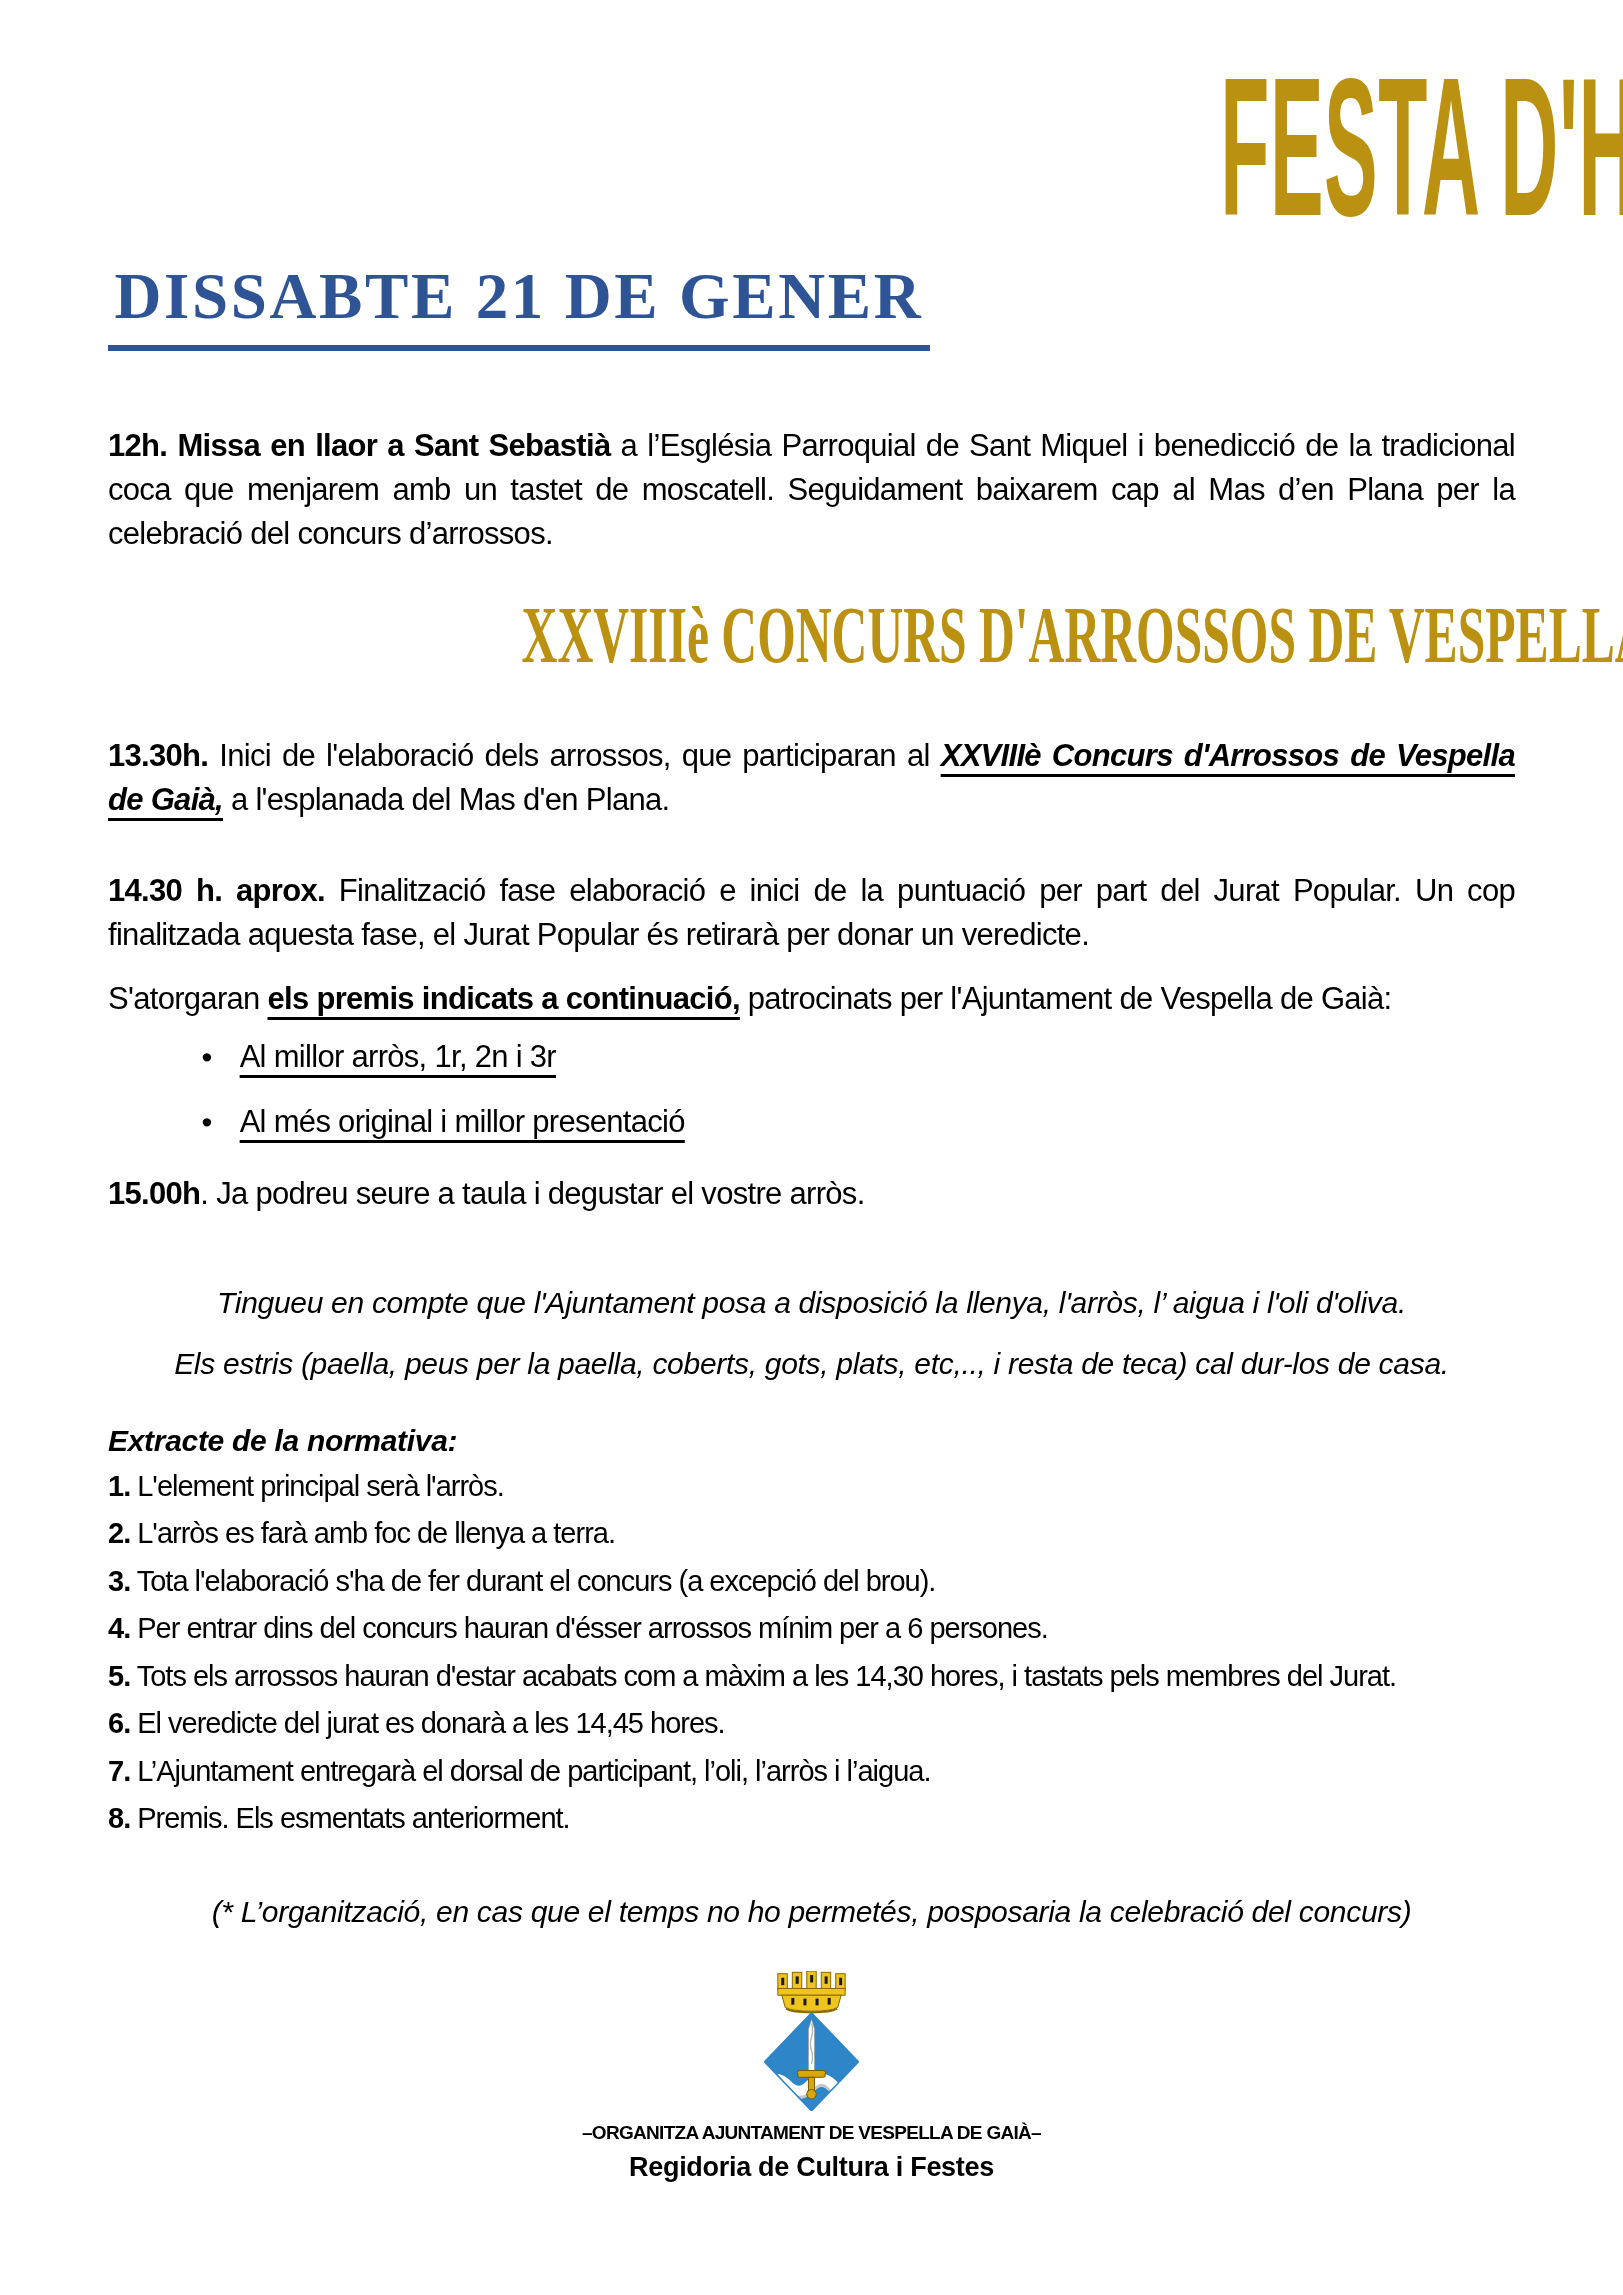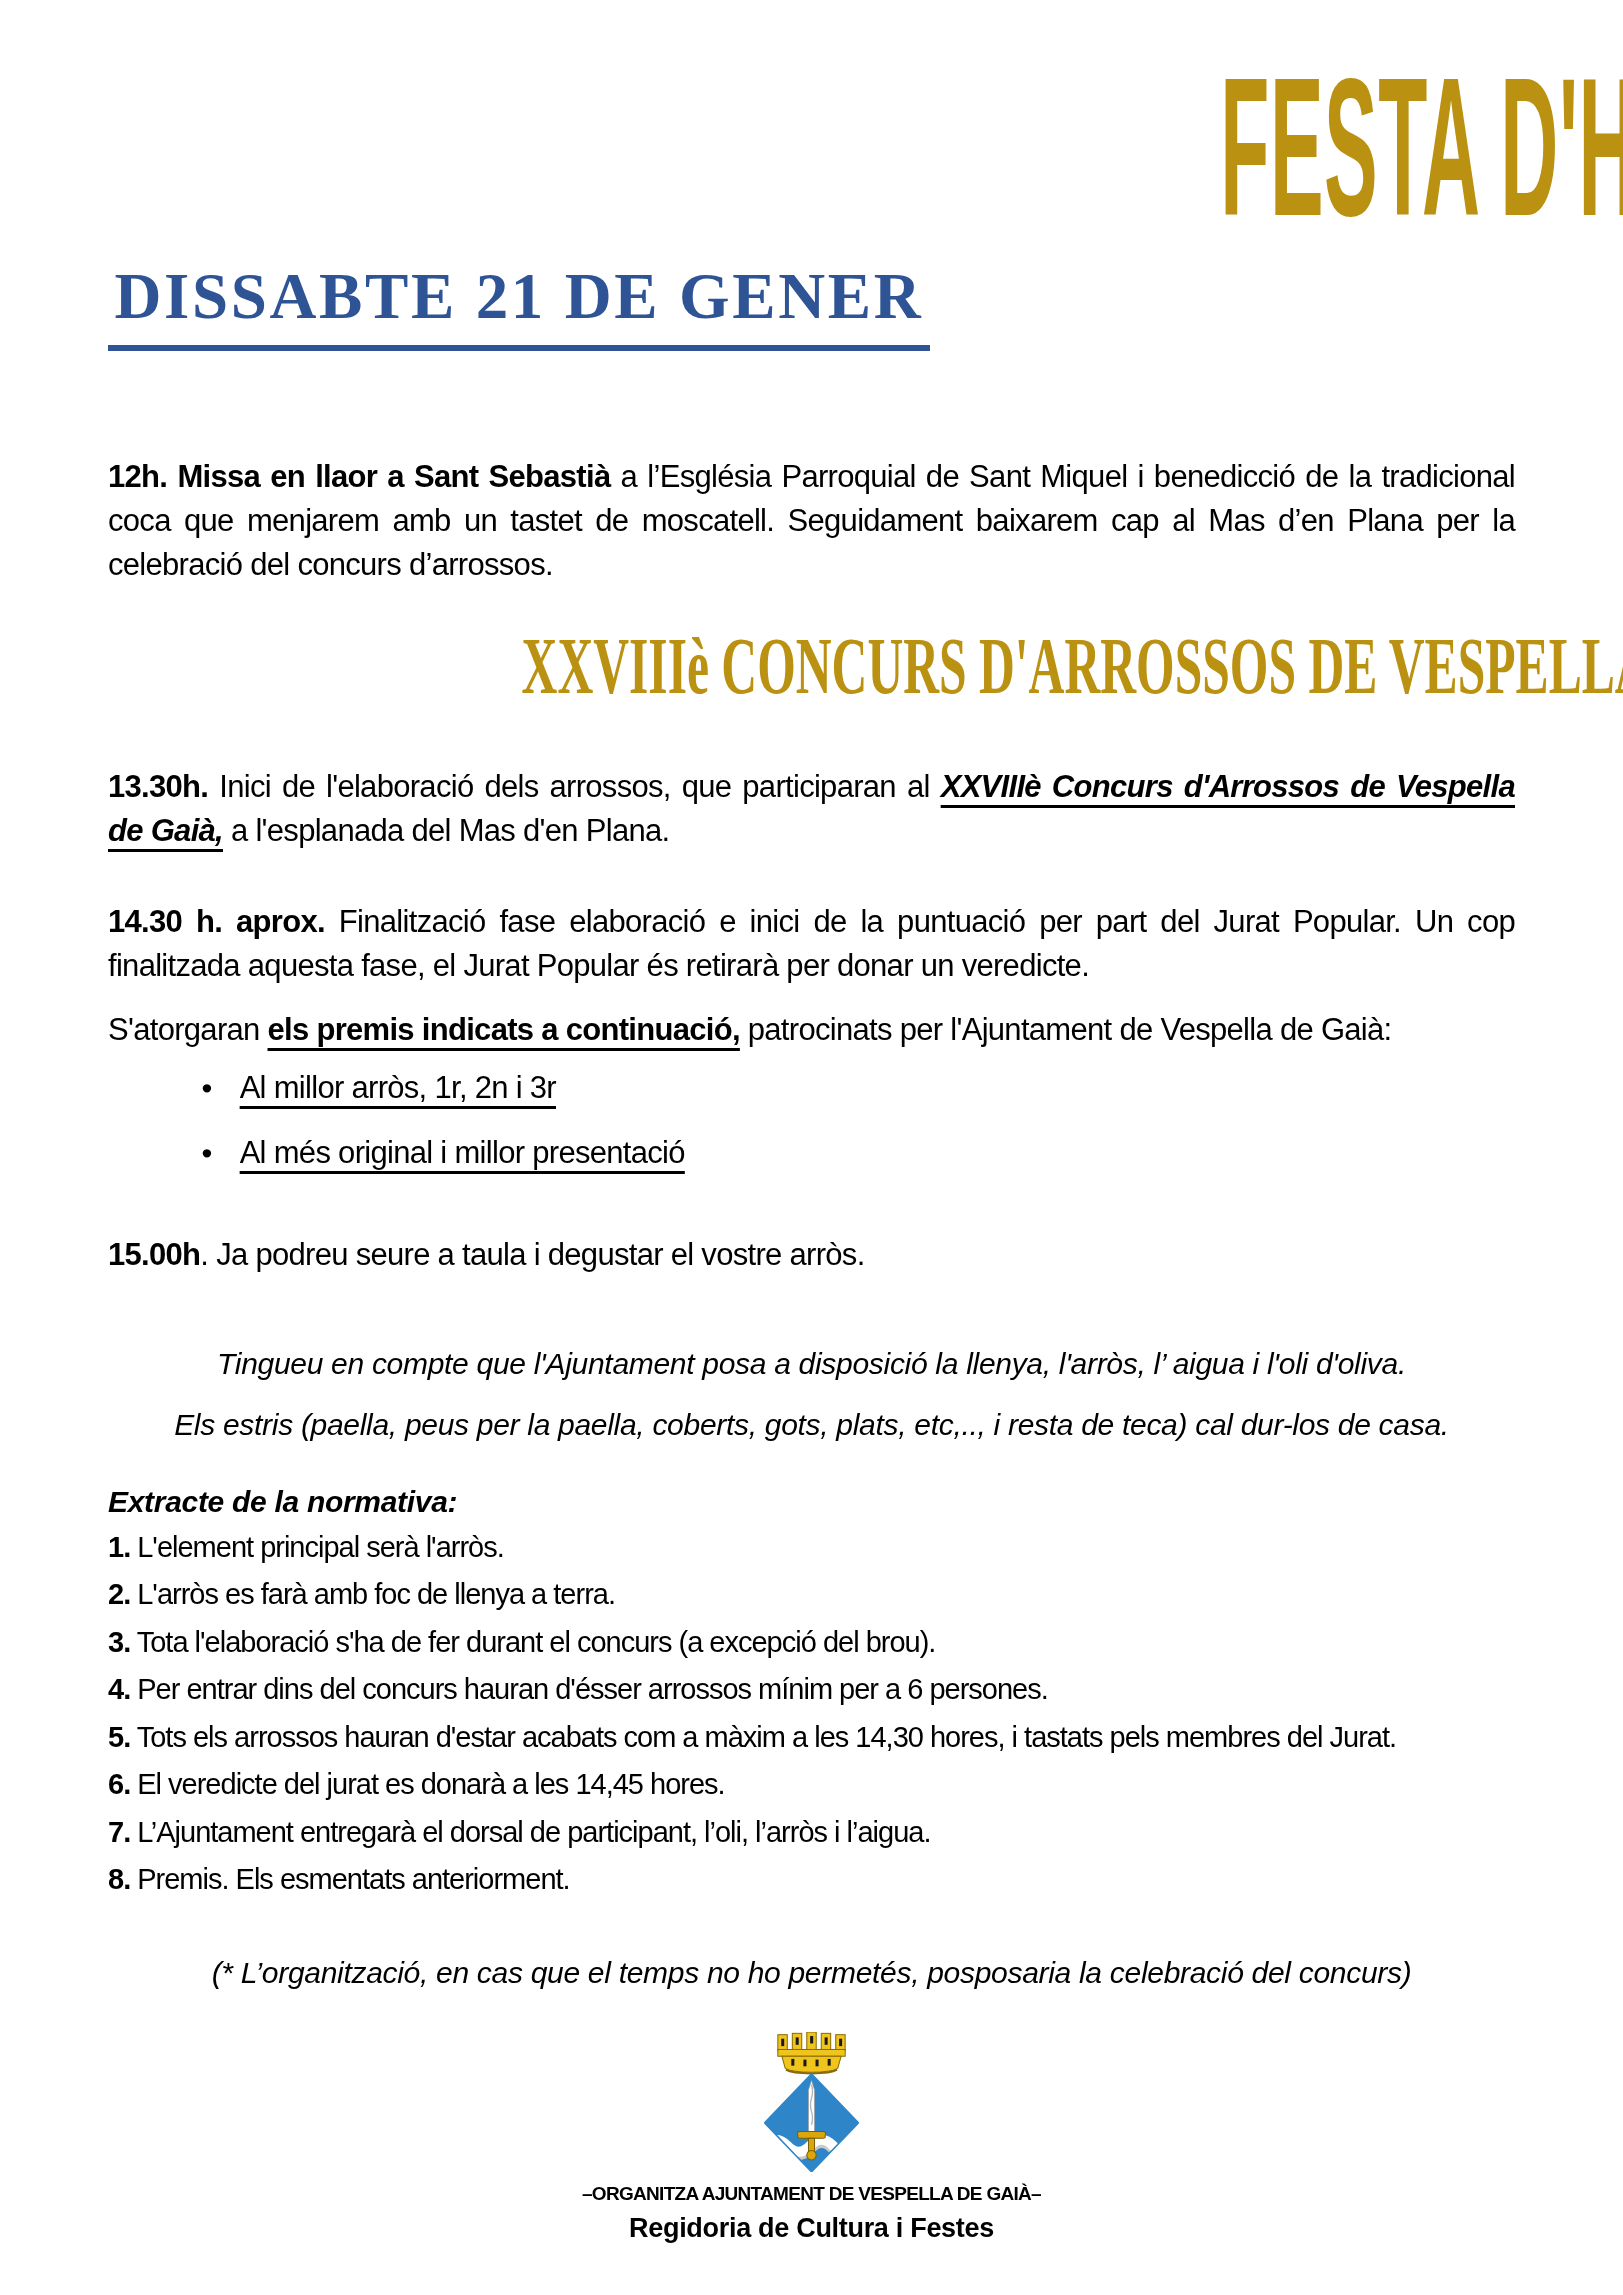--- a/index.html
+++ b/index.html
@@ -14,25 +14,25 @@
                color:#BB9112;font-family:"Liberation Serif","DejaVu Serif",serif;font-size:80px;white-space:nowrap;}
   .title2-gold .sq2{display:inline-block;transform:scaleX(0.62);transform-origin:50% 50%;white-space:nowrap;}
 
   
   .subtitle{margin-top:16px;text-align:left;font-family:Liberation Serif, serif;}
   .subtitle-text{display:inline-block;color:#2F5496;font-weight:bold;font-size:65px;letter-spacing:2.6px;
                  padding:0 6.5px 10.5px;border-bottom:6.5px solid #2F5496;white-space:nowrap;}
 
   
   .body-p{font-size:31px;line-height:1.42;letter-spacing:-0.7px;text-align:justify;margin:0;}
-  .p-mass{margin-top:104px;}
+  .p-mass{margin-top:73px;}
   .p-elab{margin-top:54px;}
   .p-final{margin-top:47px;}
   .p-prizes{margin-top:20px;}
-  .p-lunch{margin-top:58px;}
+  .p-lunch{margin-top:28px;}
 
   .b{font-weight:bold;}
   .bi{font-weight:bold;font-style:italic;}
   .u{text-decoration:underline;text-decoration-thickness:3.3px;text-underline-offset:7.9px;}
 
   .prize-list{list-style:none;margin:14.4px 0 0;padding:0 0 0 93px;}
   .prize-list li{font-size:31px;letter-spacing:-0.7px;margin-bottom:19.6px;line-height:1.45;}
   .dot{display:inline-block;font-size:19.6px;vertical-align:3.9px;margin-right:27.5px;}
 
   .italic-p{font-size:30px;line-height:1.5;letter-spacing:-0.3px;font-style:italic;margin:16px;text-align:center;}

